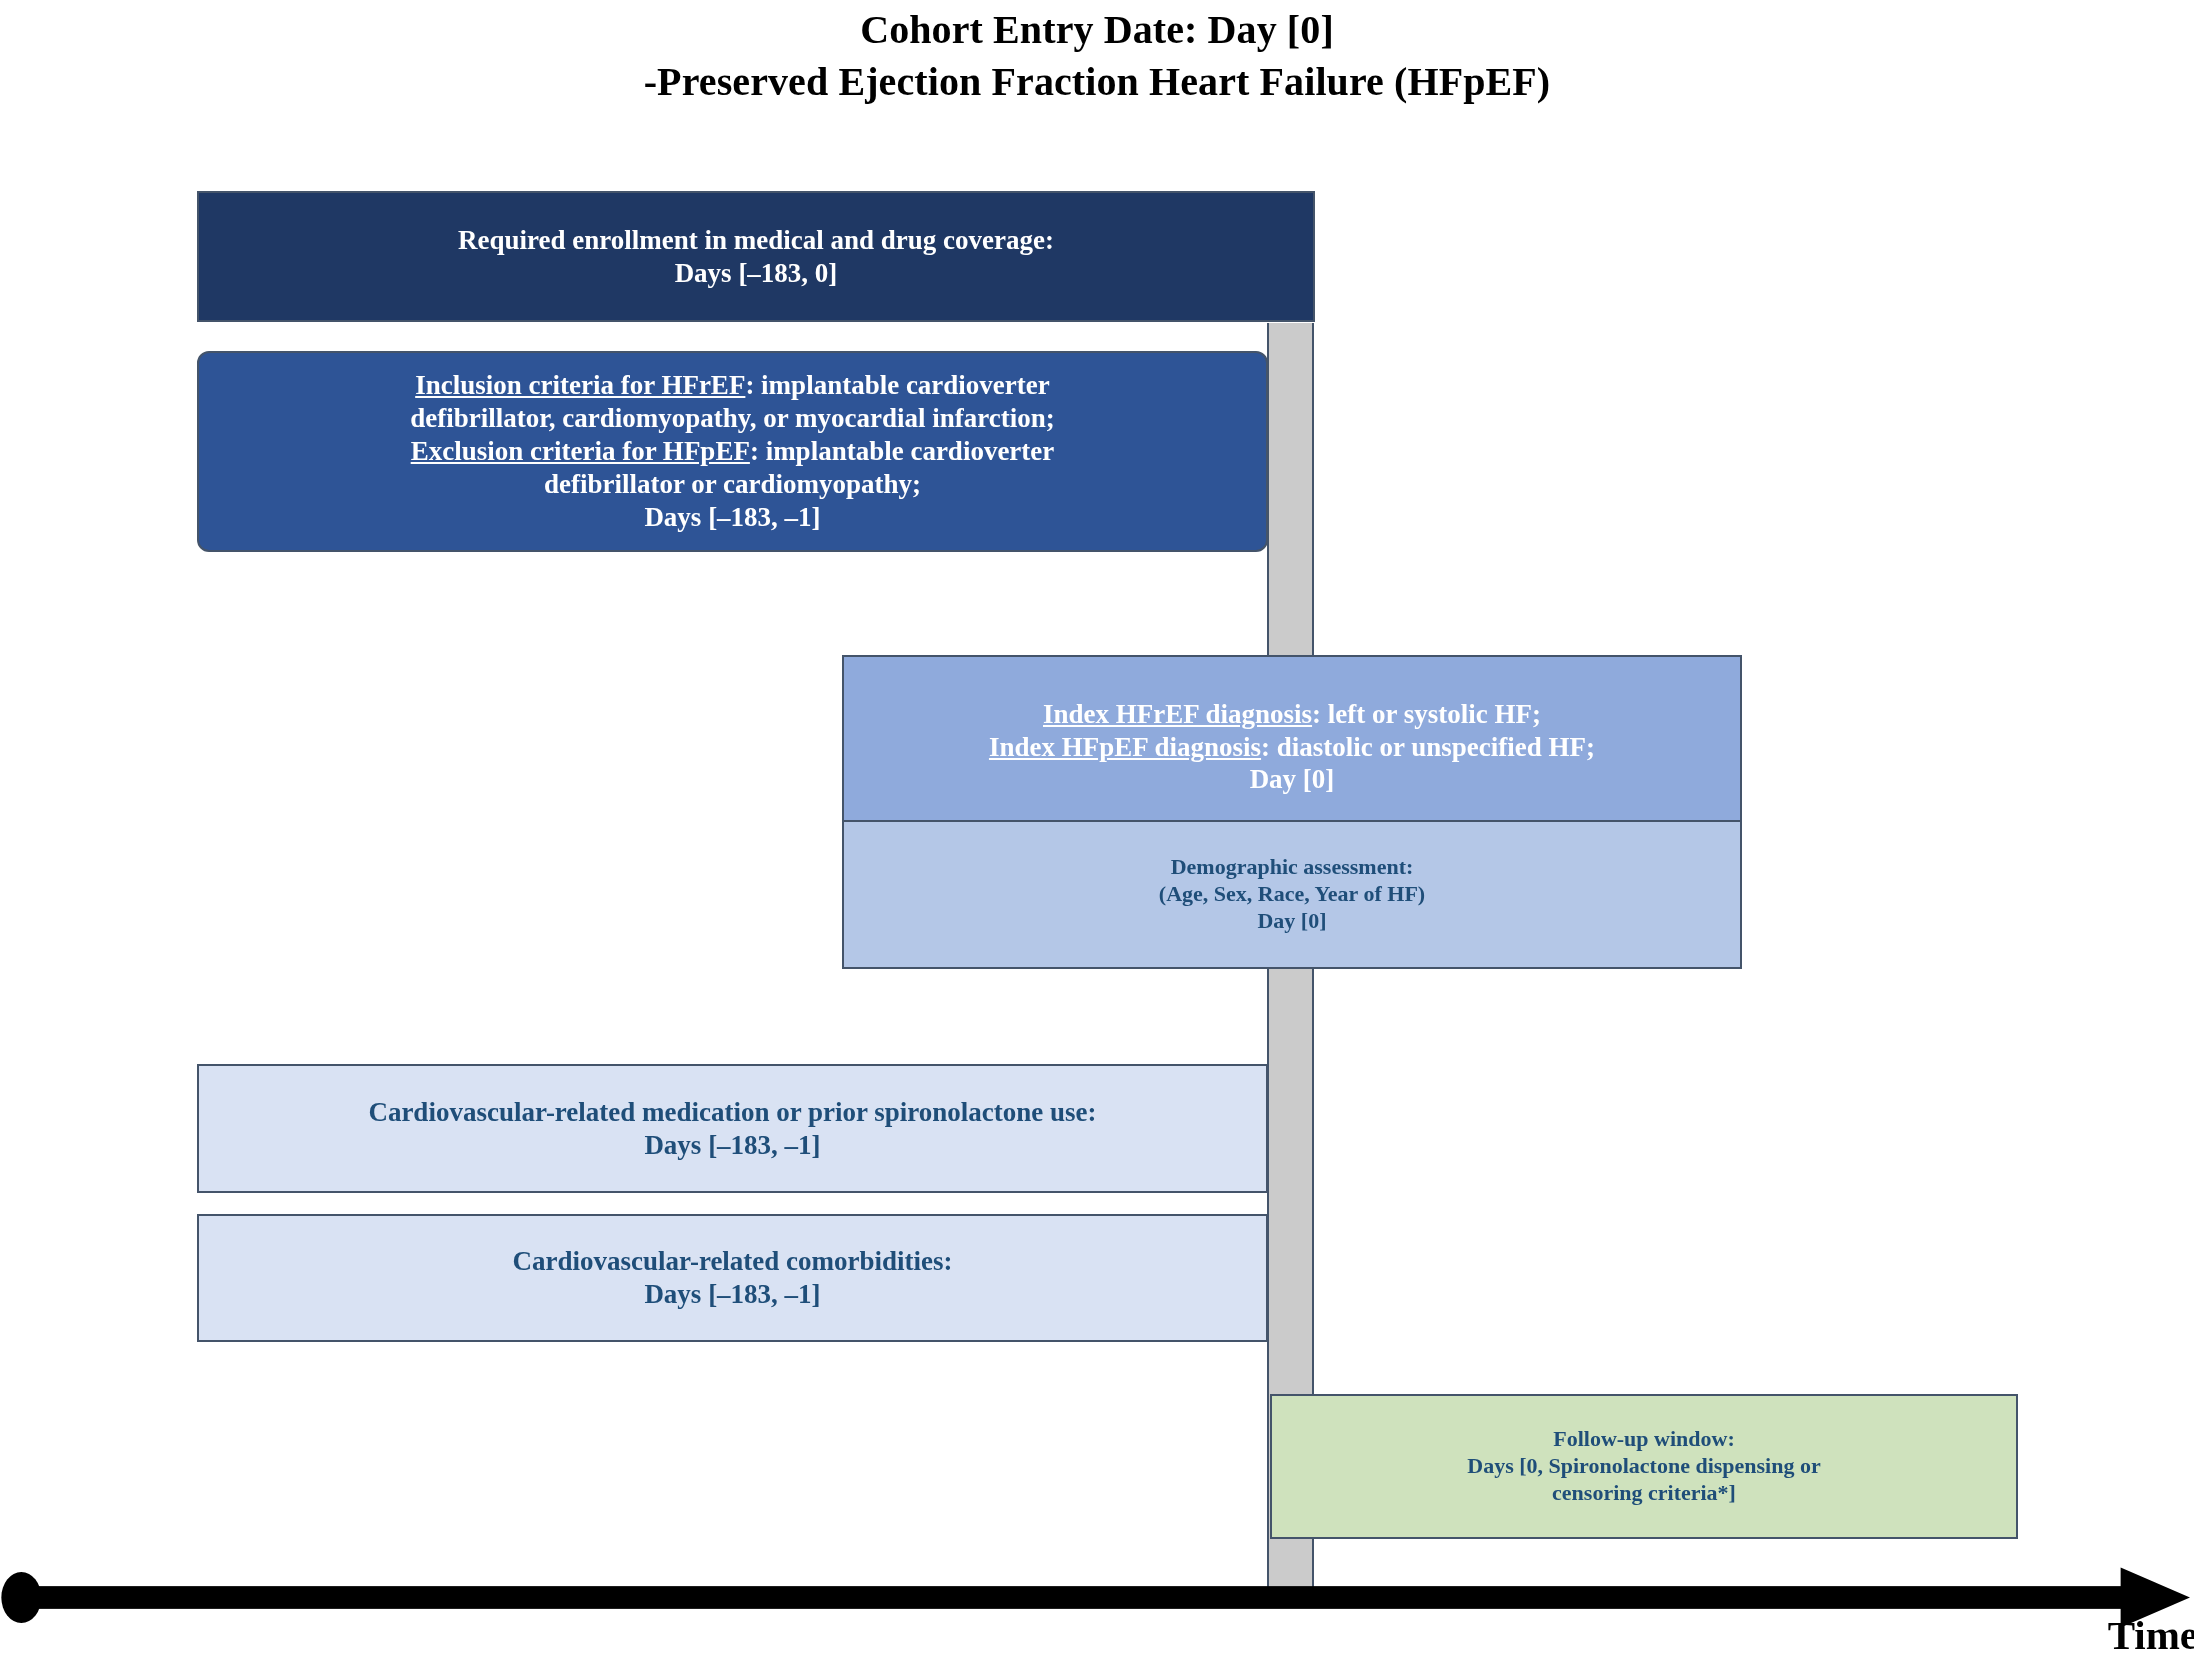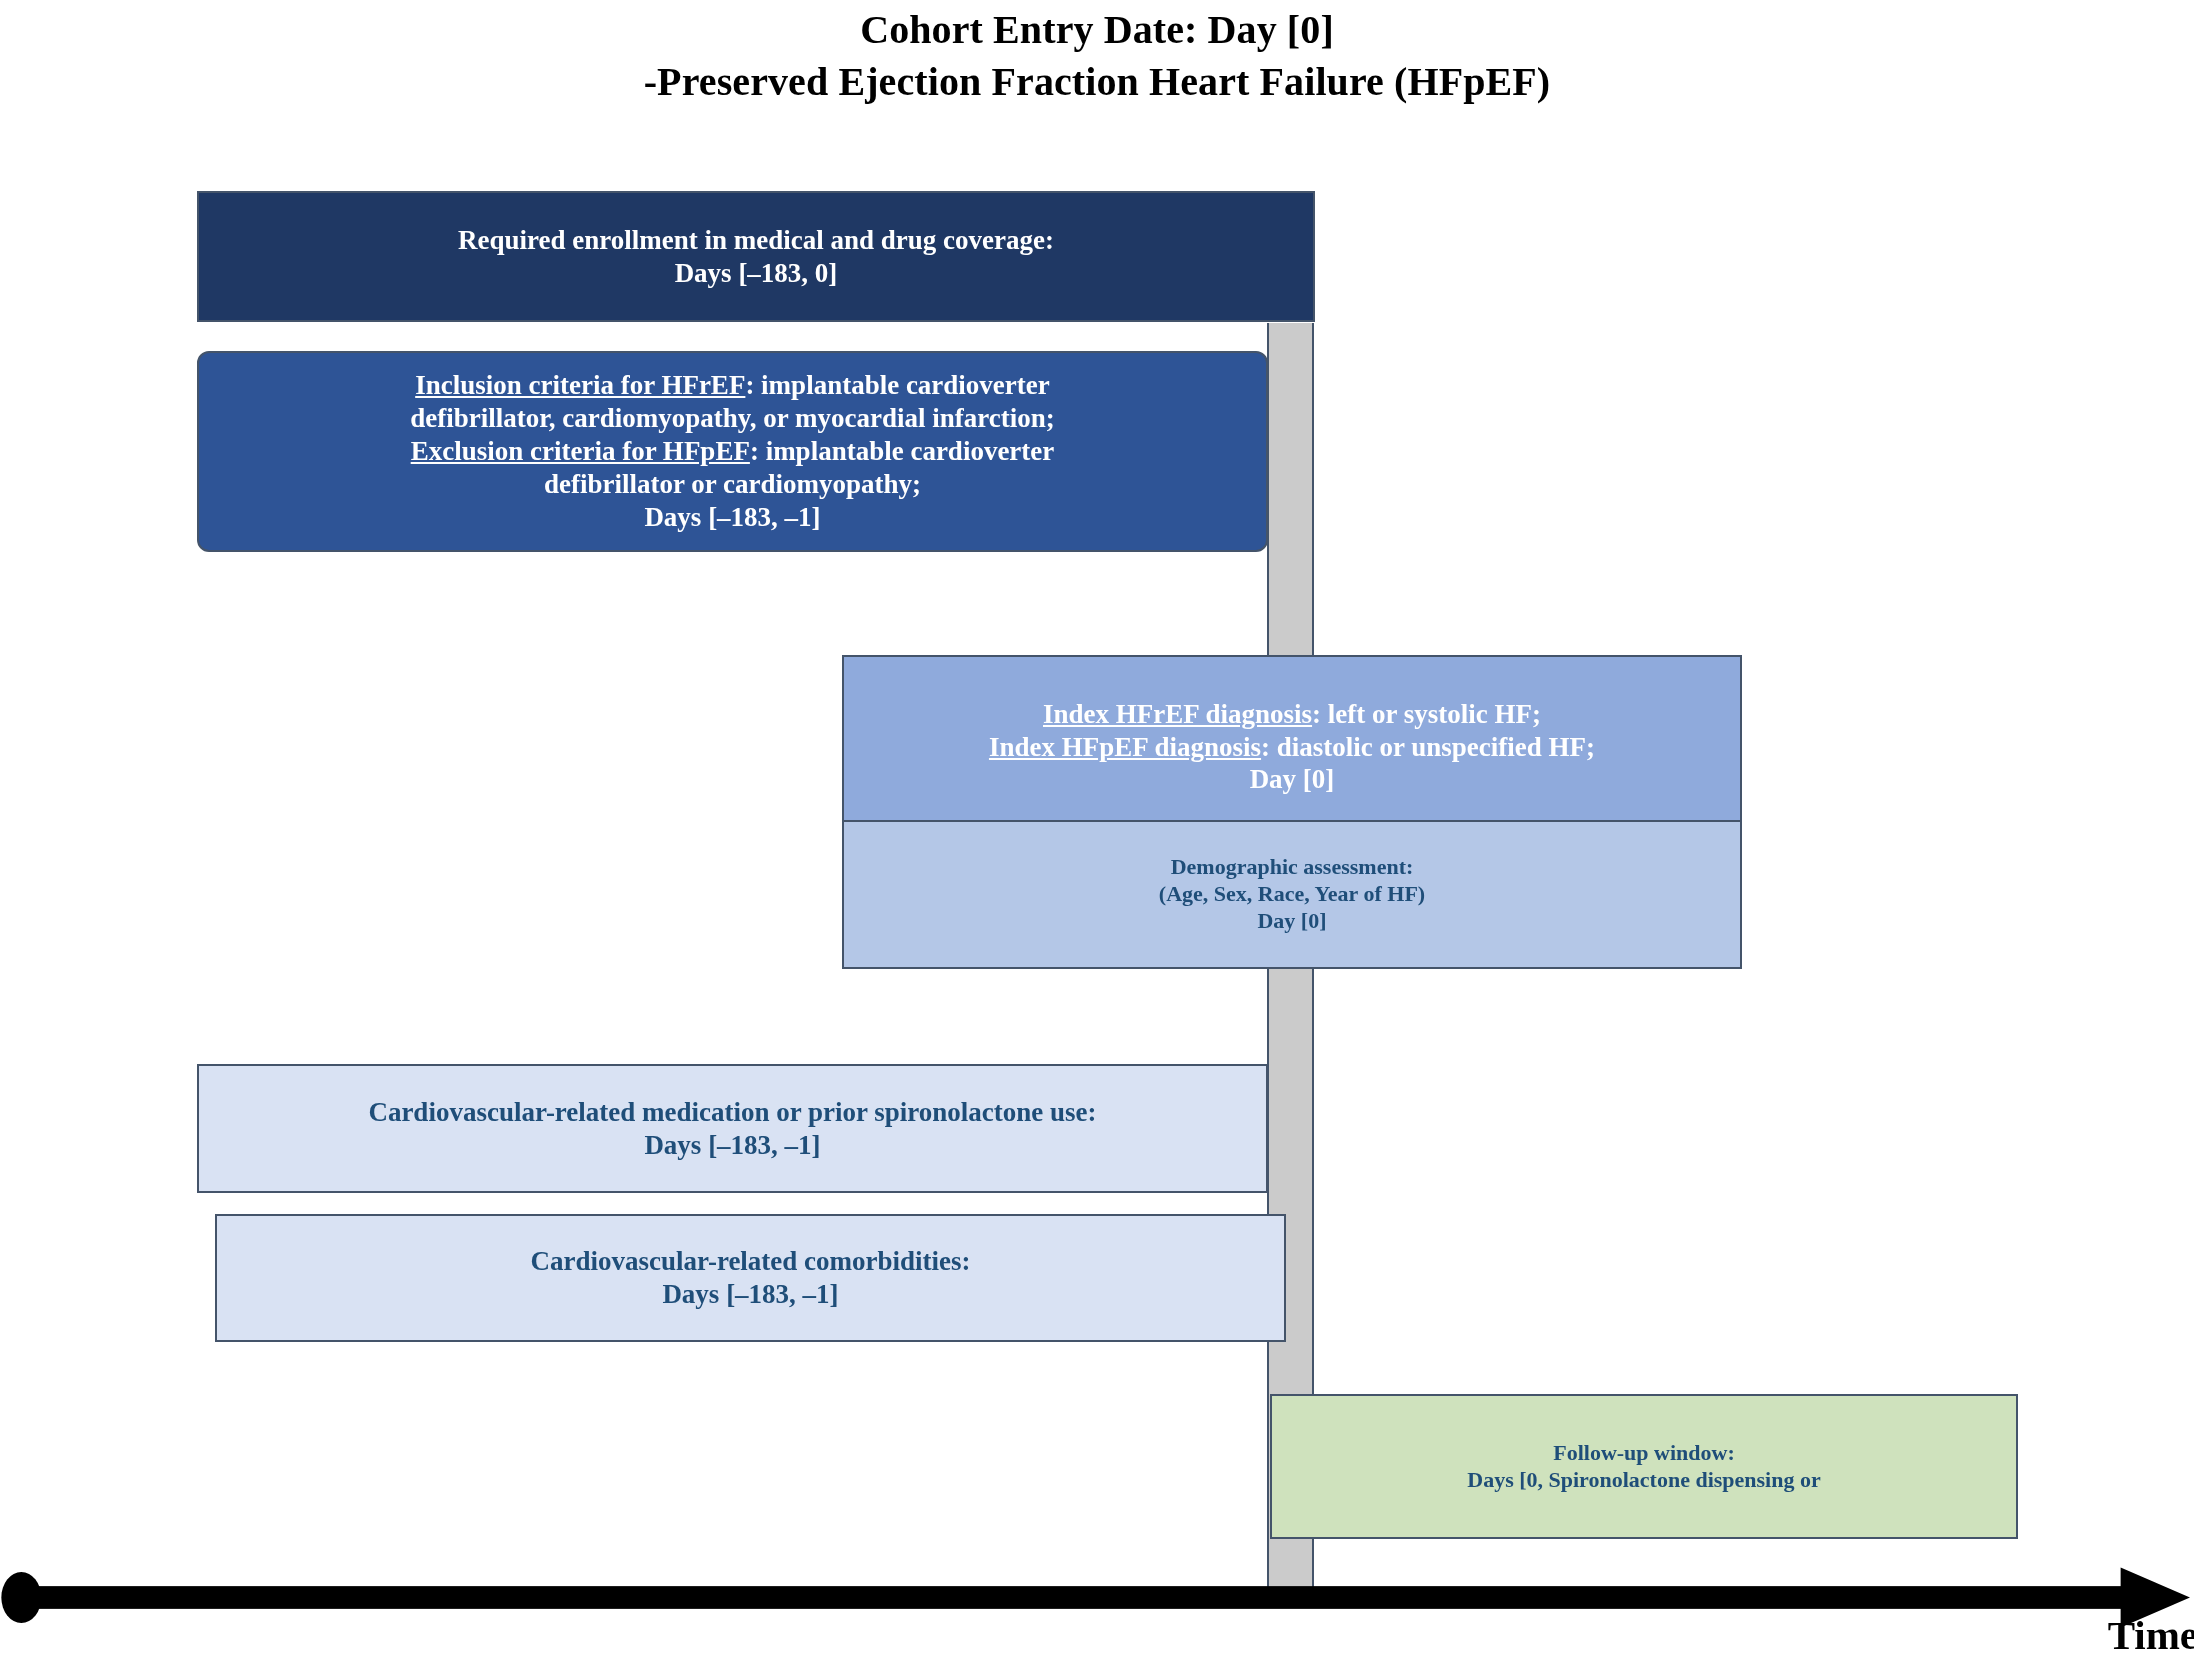--- a/index.html
+++ b/index.html
@@ -73,21 +73,20 @@
   }
   #box-medication {
     left: 197px;  top: 1064px; width: 1071px; height: 129px;
     background: #d9e2f3;  color: #1f4e79;  font-size: 27px;
     z-index: 6;
   }
   #box-comorbidities {
     left: 197px;  top: 1214px; width: 1071px; height: 128px;
     background: #d9e2f3;  color: #1f4e79;  font-size: 27px;
     z-index: 6;
-    margin-left: 18px;
   }
   #box-followup {
     left: 1270px; top: 1394px; width: 748px; height: 145px;
     background: #cfe2bd;  color: #1f4e79;  font-size: 22px;
     z-index: 7;
   }
 
   
   #cohort-entry-bar {
     position: absolute;
@@ -181,20 +180,21 @@
     <span class="txt">
       <span class="ln">Cardiovascular-related comorbidities:</span>
       <span class="ln">Days [–183, –1]</span>
     </span>
   </div>
 
   <div class="box" id="box-followup">
     <span class="txt">
       <span class="ln">Follow-up window:</span>
       <span class="ln">Days [0, Spironolactone dispensing or</span>
+      <span class="ln">censoring criteria*]</span>
     </span>
   </div>
 
   <svg id="timeline" viewBox="0 0 3290 130" preserveAspectRatio="none">
 
     <rect x="28" y="48" width="3170" height="34" fill="#000000"></rect>
 
     <ellipse cx="32" cy="65" rx="30" ry="38" fill="#000000"></ellipse>
 
     <polygon points="3180,20 3284,65 3180,110" fill="#000000"></polygon>

